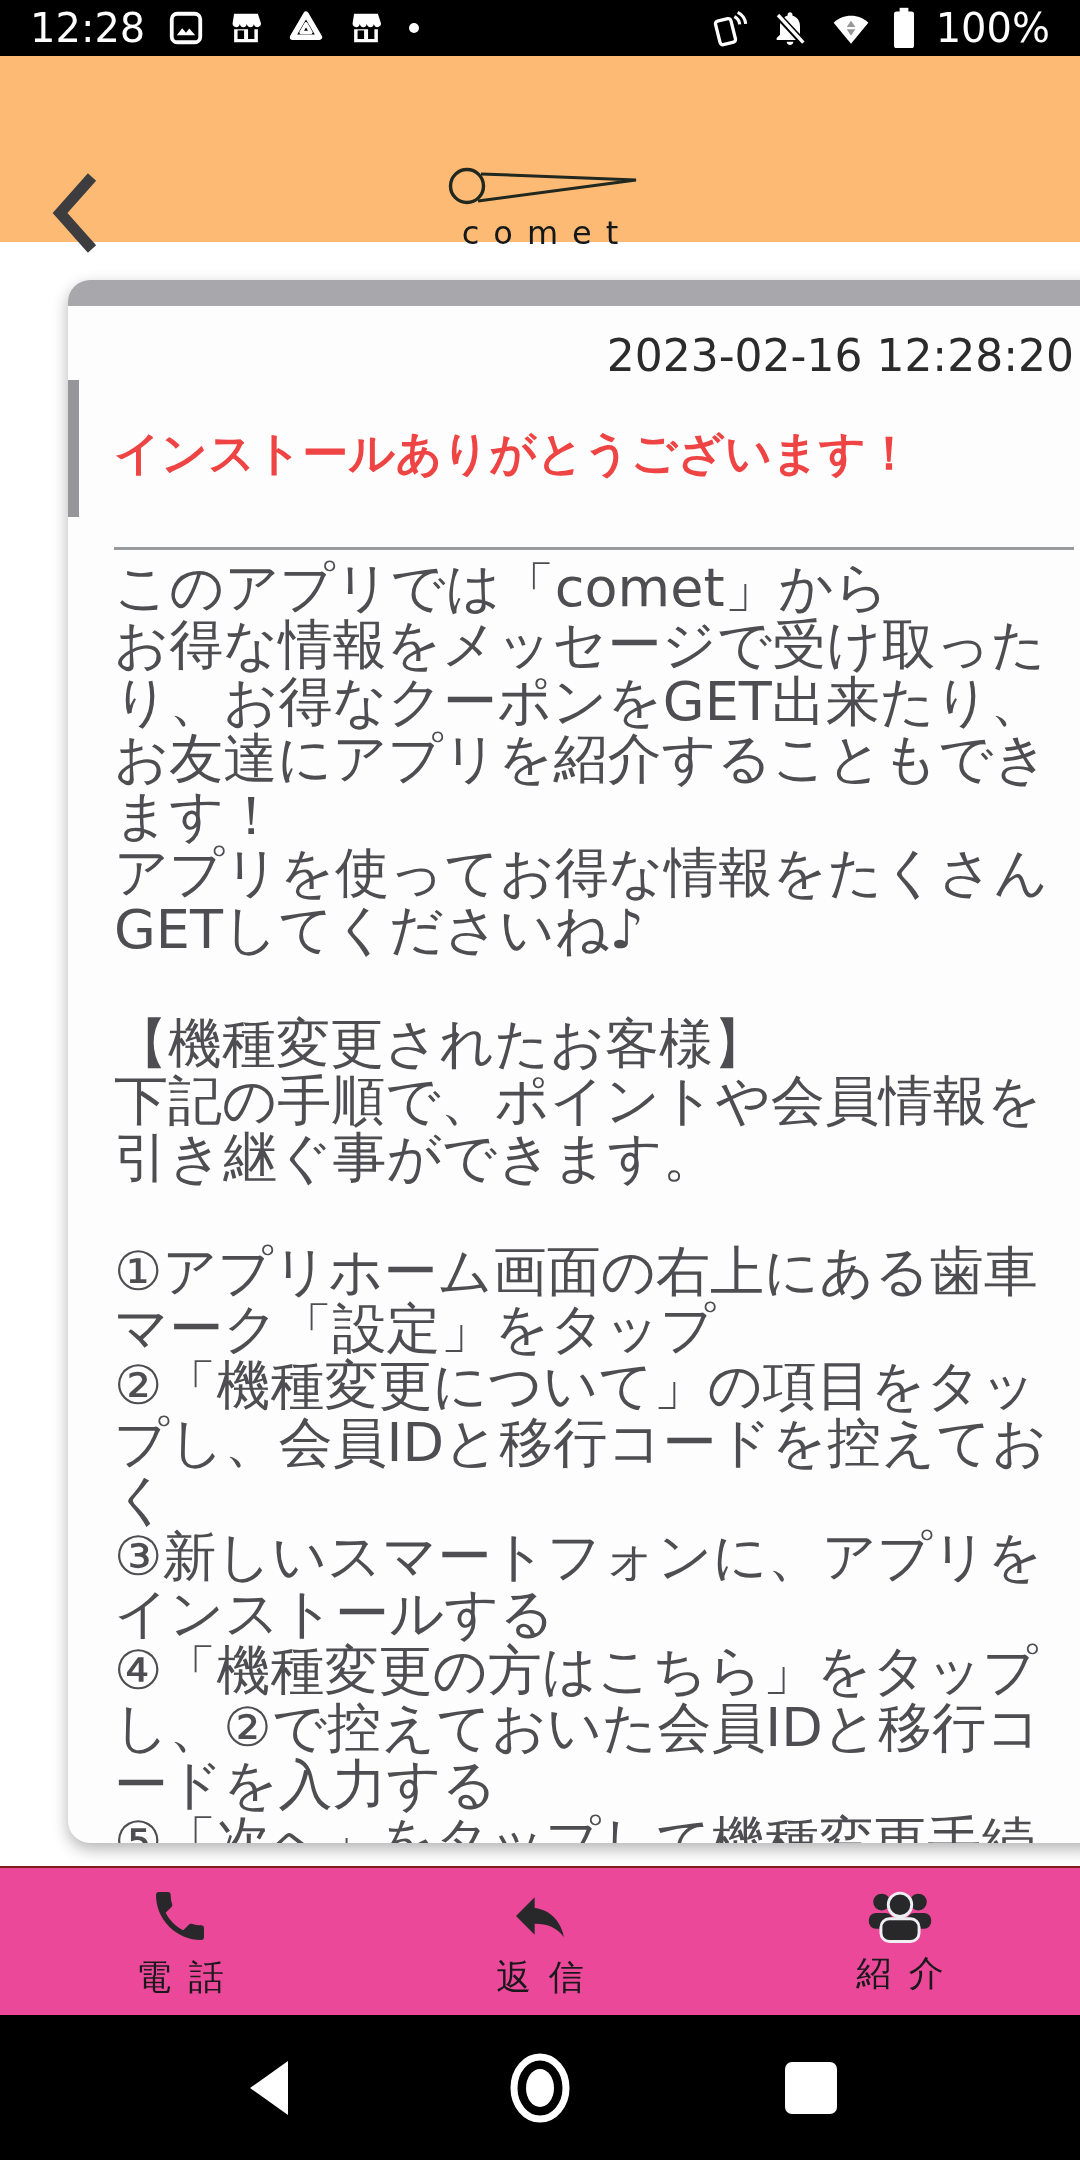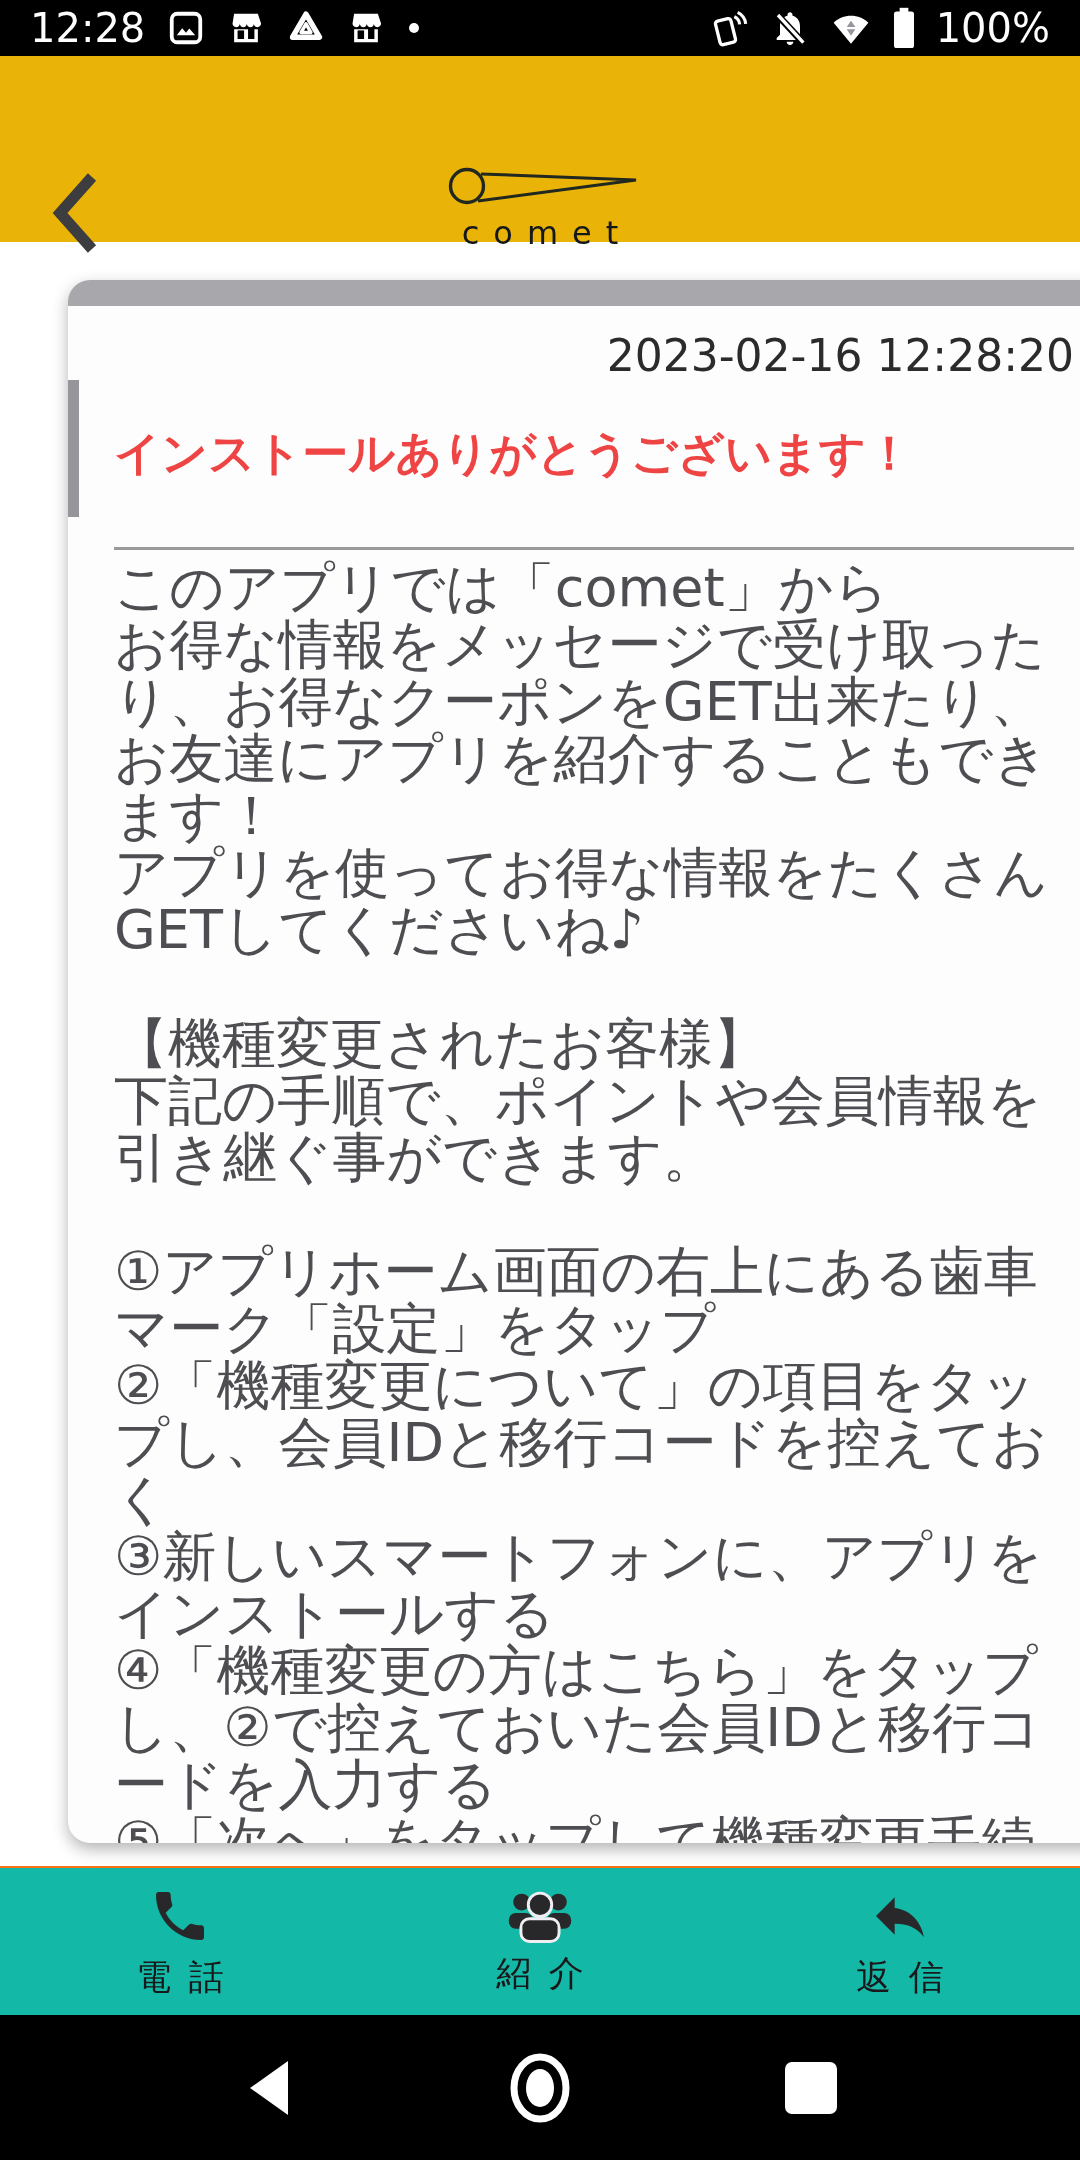--- a/index.html
+++ b/index.html
@@ -11,21 +11,21 @@
   .status-bar{
     position:absolute;top:0;left:0;width:1080px;height:56px;background:#000;
     color:#fff;display:flex;align-items:center;padding:0 30px;box-sizing:border-box;gap:22px;
   }
   .sb-time{font-size:40px;line-height:56px;letter-spacing:0;}
   .sb-left{display:flex;align-items:center;gap:22px;}
   .sb-right{margin-left:auto;display:flex;align-items:center;gap:20px;text-align:right;}
   .sb-icon{display:block;}
   .sb-batt-label{font-size:40px;}
   
-  .app-header{position:absolute;top:56px;left:0;width:1080px;height:186px;background:#eab308;}
+  .app-header{position:absolute;top:56px;left:0;width:1080px;height:186px;background:#fdba74;}
   .back-button{position:absolute;left:52px;top:116px;width:48px;height:82px;cursor:pointer;}
   .brand{position:absolute;left:50%;top:106px;transform:translateX(-50%);text-align:center;}
   .brand-logo{display:block;margin:0 auto;}
   .brand-name{
     margin-top:4px;font-size:32px;color:#15181a;letter-spacing:14px;padding-left:14px;
     font-weight:400;
   }
   
   .message-card{
     position:absolute;left:20px;top:280px;width:1040px;height:1563px;background:#fdfdfd;
@@ -36,22 +36,22 @@
   .card-content{padding:24px 34px 0 46px;}
   .msg-timestamp{text-align:right;font-size:44px;line-height:1.2;color:#2b2b2b;}
   .msg-title{margin-top:42px;font-size:46px;line-height:1.26;font-weight:bold;color:#ef4444;}
   .msg-divider{margin-top:64px;border:none;border-top:3px solid #999a9c;height:0;}
   .msg-body{
     margin-top:9px;font-size:54px;line-height:57px;color:#4e4e52;
     white-space:pre-wrap;word-break:break-all;line-break:anywhere;
   }
   
   .toolbar{
-    position:absolute;left:0;top:1866px;width:1080px;height:149px;background:#14b8a6;
-    border-top:2px solid #f97316;box-sizing:border-box;display:flex;justify-content:space-between;
+    position:absolute;left:0;top:1866px;width:1080px;height:149px;background:#ec4899;
+    border-top:2px solid #7f1d1d;box-sizing:border-box;display:flex;justify-content:space-between;
   }
   .tool-item{flex:1;display:flex;flex-direction:column;align-items:center;padding-top:16px;cursor:pointer;color:#28282a;}
   .tool-label{margin-top:6px;font-size:35px;color:#19191b;letter-spacing:0.5em;padding-left:0.5em;}
   
   .nav-bar{position:absolute;left:0;top:2015px;width:1080px;height:145px;background:#000;}
   .nav-back{position:absolute;left:250px;top:2061px;}
   .nav-home{position:absolute;left:505px;top:2050px;}
   .nav-recents{position:absolute;left:785px;top:2062px;}
 </style>
 </head>
@@ -148,35 +148,35 @@
   </div>
 
   <div class="toolbar">
     <div class="tool-item">
       <svg width="64" height="64" viewBox="0 0 24 24" fill="currentColor">
         <path d="M6.62 10.79c1.44 2.83 3.76 5.14 6.59 6.59l2.2-2.2c.27-.27.67-.36 1.02-.24 1.12.37 2.33.57 3.57.57.55 0 1 .45 1 1V20c0 .55-.45 1-1 1-9.39 0-17-7.61-17-17 0-.55.45-1 1-1h3.5c.55 0 1 .45 1 1 0 1.25.2 2.45.57 3.57.11.35.03.74-.25 1.02l-2.2 2.2z"></path>
       </svg>
       <span class="tool-label">電話</span>
     </div>
     <div class="tool-item">
+      <svg width="64" height="64" viewBox="0 0 24 24" fill="currentColor">
+        <path d="M10 9V5l-7 7 7 7v-4.1c5 0 8.5 1.6 11 5.1-1-5-4-10-11-11z"></path>
+      </svg>
+      <span class="tool-label">返信</span>
+    </div>
+    <div class="tool-item">
       <svg width="66" height="60" viewBox="0 0 36 32" fill="currentColor">
         <circle cx="8" cy="9.5" r="4.6"></circle>
         <circle cx="28" cy="9.5" r="4.6"></circle>
         <rect x="1" y="15.5" width="13" height="8.5" rx="3.8"></rect>
         <rect x="22" y="15.5" width="13" height="8.5" rx="3.8"></rect>
         <circle cx="18" cy="11" r="6.4" stroke="#efeef2" stroke-width="1.6"></circle>
         <rect x="7.6" y="18.6" width="20.8" height="12.4" rx="4.6" stroke="#efeef2" stroke-width="1.6"></rect>
       </svg>
       <span class="tool-label">紹介</span>
-    </div>
-    <div class="tool-item">
-      <svg width="64" height="64" viewBox="0 0 24 24" fill="currentColor">
-        <path d="M10 9V5l-7 7 7 7v-4.1c5 0 8.5 1.6 11 5.1-1-5-4-10-11-11z"></path>
-      </svg>
-      <span class="tool-label">返信</span>
     </div>
   </div>
 
   <div class="nav-bar"></div>
   <div class="nav-back navbtn">
     <svg width="40" height="54" viewBox="0 0 40 54">
       <polygon points="38,0 0,27 38,54" fill="#fff"></polygon>
     </svg>
   </div>
   <div class="nav-home navbtn">

